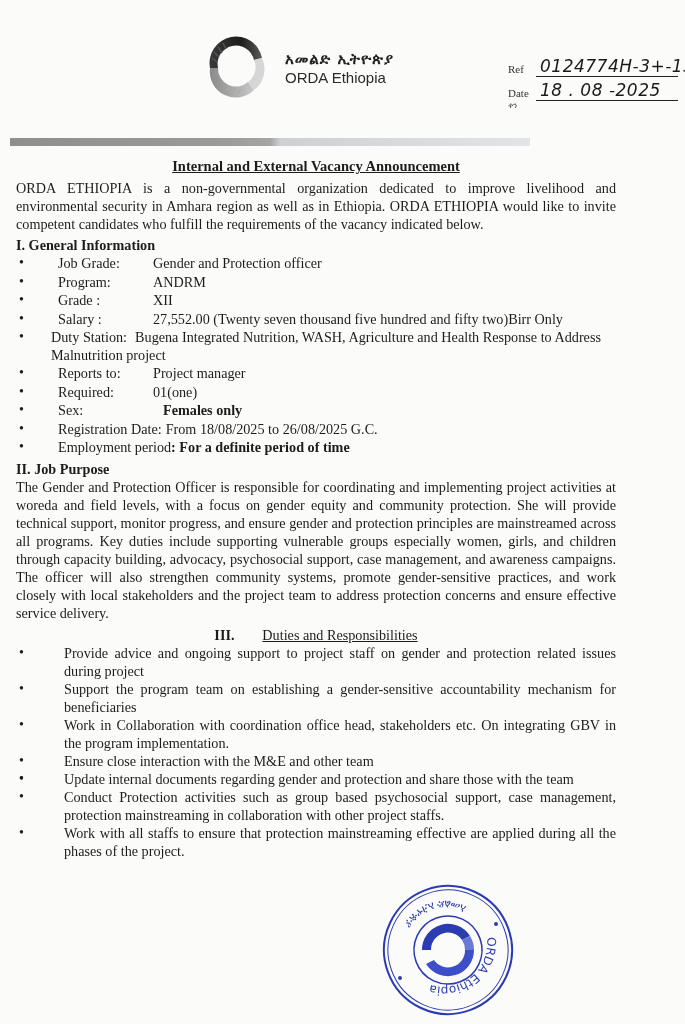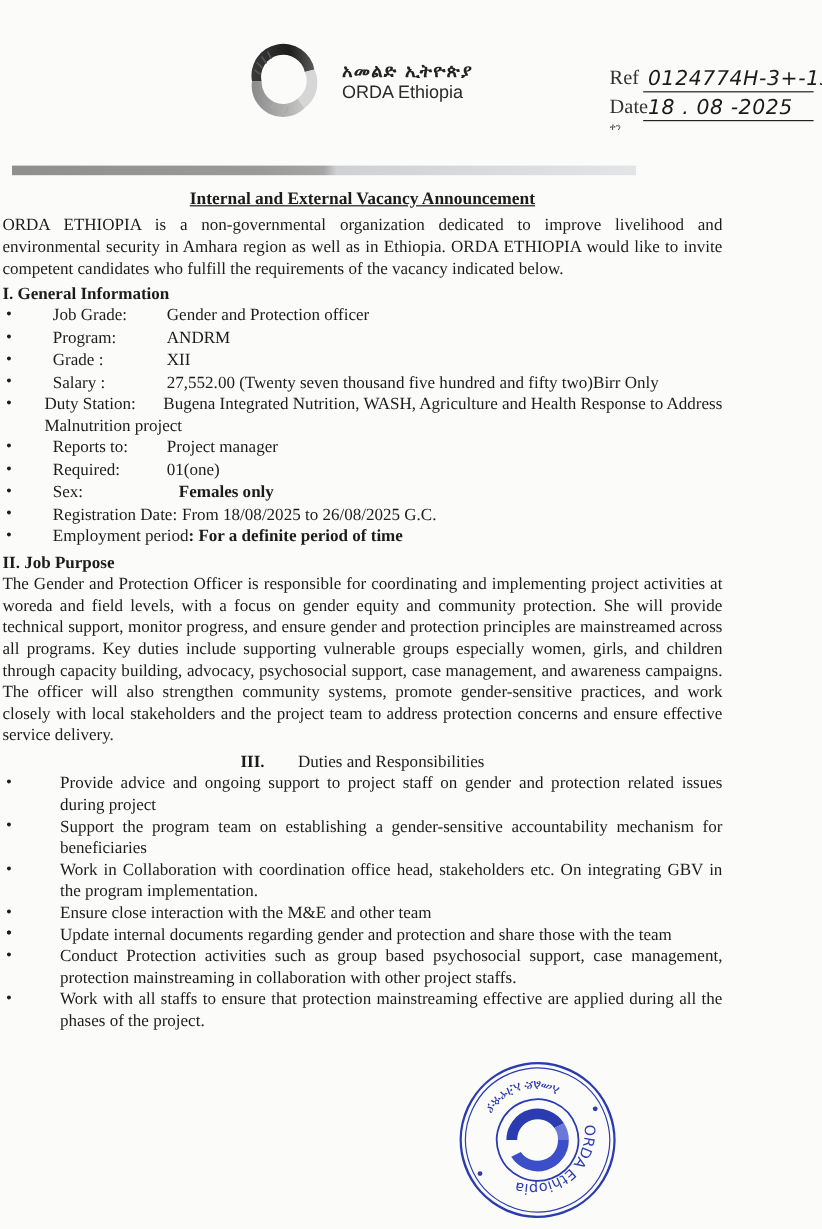--- a/index.html
+++ b/index.html
@@ -7,45 +7,45 @@
   body { position: relative; font-family: "Liberation Serif", "DejaVu Serif", serif; color: #1c1c1c; }
 
   
   .logo { position: absolute; left: 196px; top: 28px; width: 80px; height: 80px; }
   .org-name { position: absolute; left: 285px; top: 50px; }
   .org-amharic { font-family: "DejaVu Sans", sans-serif; font-size: 15px; font-weight: bold; letter-spacing: 1px; color: #222; line-height: 18px; }
   .org-english { font-family: "Liberation Sans", sans-serif; font-size: 15px; color: #2a2a2a; line-height: 20px; }
 
   .refbox { position: absolute; left: 508px; top: 55px; width: 170px; }
   .ref-row { position: relative; height: 24px; font-family: "Liberation Serif", serif; font-size: 12px; color: #333; }
-  .ref-label { position: absolute; left: 0; bottom: 4px; font-size: 17px; }
+  .ref-label { position: absolute; left: 0; bottom: 4px; font-size: 11px; }
   .ref-value { position: absolute; left: 28px; right: 0; bottom: 2px; border-bottom: 1px solid #222; font-family: "DejaVu Sans", sans-serif; font-style: italic; font-size: 17px; color: #1a1a1a; letter-spacing: 0.5px; line-height: 20px; padding-left: 4px; white-space: nowrap; }
   .ref-amharic { font-family: "DejaVu Sans", sans-serif; font-size: 8px; color: #444; margin-top: -2px; }
 
   .stripe { position: absolute; left: 10px; top: 138px; width: 520px; height: 8px;
     background: linear-gradient(90deg, #8f8f8f 0%, #9a9a9a 40%, #a5a5a5 50%, #cfd0d4 52%, #e3e4e8 100%); }
 
   
-  .content { position: absolute; left: 2px; top: 157px; width: 600px; font-size: 14.2px; line-height: 18px; }
+  .content { position: absolute; left: 16px; top: 157px; width: 600px; font-size: 14.2px; line-height: 18px; }
   .title { text-align: center; font-weight: bold; text-decoration: underline; font-size: 14.5px; margin-bottom: 4px; }
   .intro { text-align: justify; text-align-last: left; }
   .section-head { font-weight: bold; margin-top: 3px; }
   .info-list { list-style: none; }
   .info-list li { position: relative; padding-left: 42px; height: 18.5px; white-space: nowrap; }
   .info-list li.wrap { height: auto; white-space: normal; padding-left: 35px; }
   .bullet { position: absolute; left: 3px; top: 0; font-size: 14px; }
   .info-list .label { display: inline-block; width: 95px; }
   .info-list .label.w105 { width: 105px; }
-  .info-list .label.auto { width: auto; margin-right: 23px; }
+  .info-list .label.auto { width: auto; margin-right: 8px; }
   .bold { font-weight: bold; }
   .purpose { text-align: justify; text-align-last: left; }
 
   .duties-head { margin-top: 4px; display: flex; justify-content: center; }
   .duties-head .num { font-weight: bold; width: 48px; }
-  .duties-head .txt { }
+  .duties-head .txt { text-decoration: underline; }
   .duty-list { list-style: none; }
   .duty-list li { position: relative; padding-left: 48px; text-align: justify; text-align-last: left; margin-bottom: 0px; }
 
   
   .stamp { position: absolute; left: 378px; top: 880px; width: 140px; height: 140px; }
 </style>
 </head>
 <body>
 
 <svg class="logo" viewBox="0 0 80 80">

